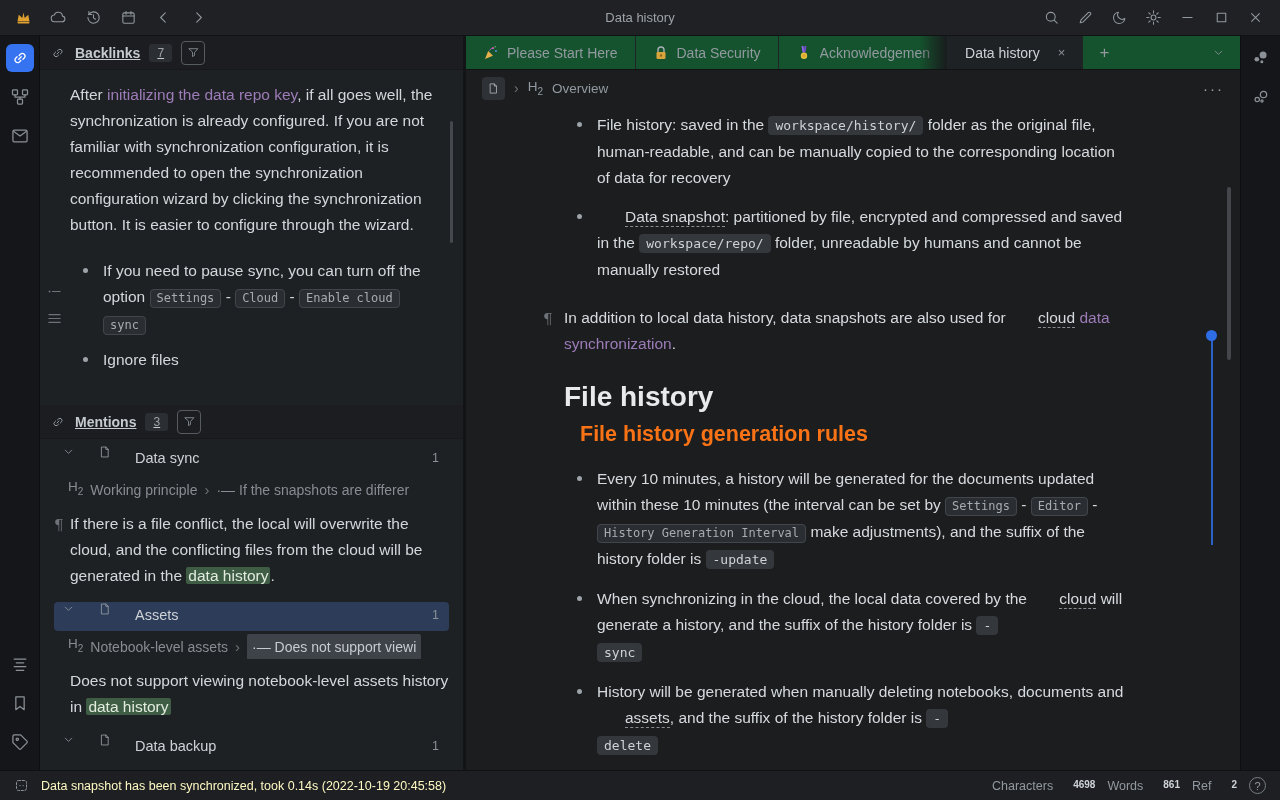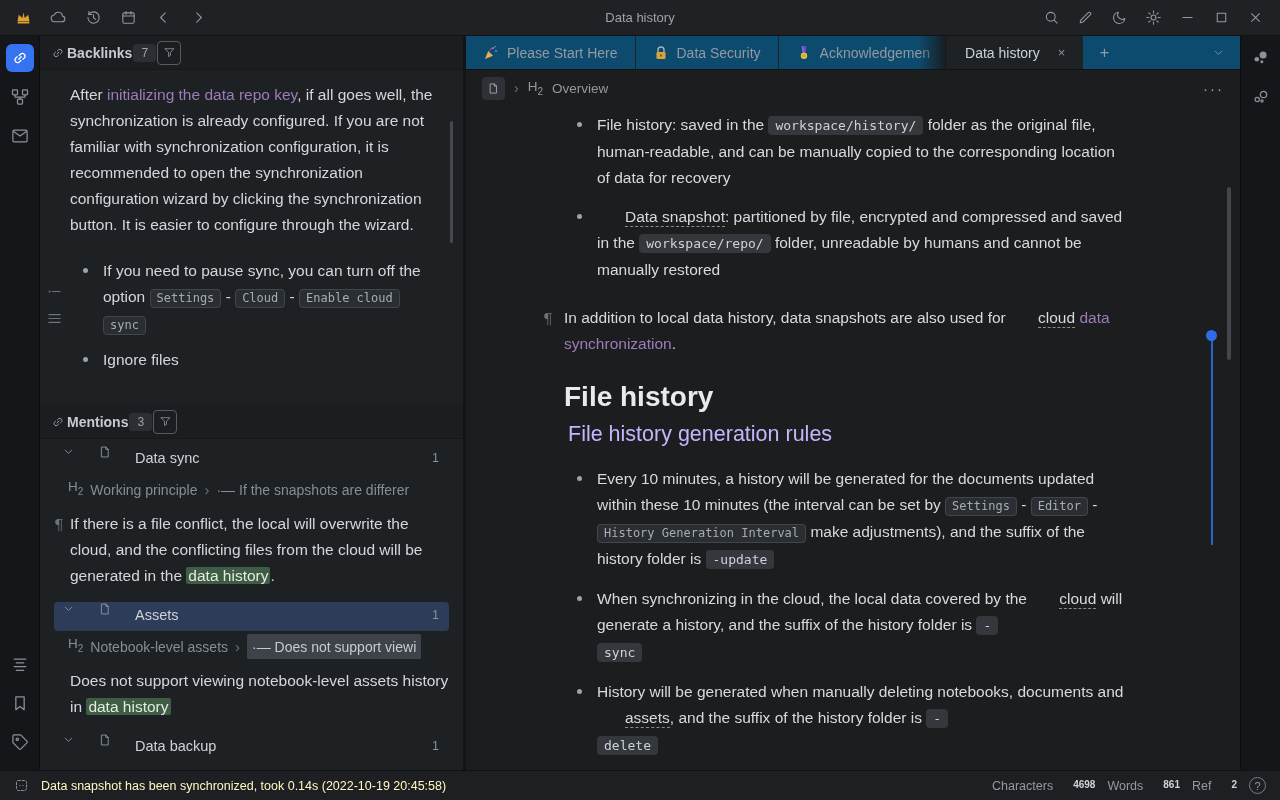--- a/index.html
+++ b/index.html
@@ -25,21 +25,21 @@
   .dock-left { border-right:1px solid #0d0e10; }
   .dock-right { border-left:1px solid #0d0e10; }
   .dock-item { width:28px; height:28px; border-radius:6px; display:flex; align-items:center; justify-content:center; }
   .dock-item svg { width:20px; height:20px; }
   .dock-item.active { background:#3573f0; }
   .dock-item.active svg { stroke:#ffffff; }
   .dock-spacer { flex:1; }
 
   
   .panel { width:426px; background:#1e2124; border-right:3px solid #121416; display:flex; flex-direction:column; position:relative; }
-  .panel-header { flex:0 0 34px; background:#1b1d20; border-bottom:1px solid #16181a; display:flex; align-items:center; gap:1px; padding:0 10px; color:#c6cbd0; font-size:14px; font-weight:700; }
+  .panel-header { flex:0 0 34px; background:#1b1d20; border-bottom:1px solid #16181a; display:flex; align-items:center; gap:9px; padding:0 10px; color:#c6cbd0; font-size:14px; font-weight:700;text-decoration:underline; }
   .panel-header svg.linkic { width:16px; height:16px; }
   .badge { background:#2b2e32; color:#9da3a9; font-size:12px; font-weight:400; padding:2px 8px; border-radius:3px; }
   .filter-btn { width:24px; height:24px; border:1px solid #565b60; border-radius:4px; display:flex; align-items:center; justify-content:center; }
   .filter-btn svg { width:13px; height:13px; }
 
   .backlinks-body { flex:0 0 335px; padding:12px 26px 0 30px; font-size:15.5px; line-height:26px; color:#d3d7db; position:relative; overflow:hidden; }
   .backlinks-body p { margin:0 0 20px; }
   .plist { list-style:none; margin:0; padding:0; }
   .plist li { position:relative; padding-left:33px; margin-bottom:9px; }
   .plist li::before { content:""; position:absolute; left:13px; top:10px; width:5px; height:5px; border-radius:50%; background:#9da3a9; }
@@ -63,21 +63,21 @@
   .crumb .sep { color:#6d7378; font-size:15px; }
   .crumb-chip { background:#3e434a; color:#c6cbd0; padding:0 5px; border-radius:2px; flex:0 1 auto; overflow:hidden; }
   .mpara { margin:9px 0 13px 16px; position:relative; }
   .mpara .gutter-ic { left:-16px; top:1px; }
   mark { background:#3f5d45; color:#e2ecdf; padding:0 2px; border-radius:2px; }
 
   .panel-scroll { position:absolute; right:10px; top:85px; width:3px; height:122px; background:#45494e; border-radius:2px; }
 
   
   .editor-col { flex:1; min-width:0; display:flex; flex-direction:column; background:#1b1d1f; position:relative; }
-  .tabbar { flex:0 0 34px; background:#0c4a6e; display:flex; align-items:stretch; border-bottom:1px solid #101214; }
+  .tabbar { flex:0 0 34px; background:#14532d; display:flex; align-items:stretch; border-bottom:1px solid #101214; }
   .tab { display:flex; align-items:center; gap:8px; padding:0 17px; font-size:14px; color:#9299a0; border-right:1px solid #212427; position:relative; }
   .tab .ticon { width:16px; height:16px; }
   .tab.active { background:#1f2225; color:#ccd1d6; }
   .tab .close { margin-left:10px; font-size:13px; color:#8b9197; }
   .tab-trunc { max-width:112px; overflow:hidden; white-space:nowrap; position:relative; display:block; }
   .tab3::after { content:""; position:absolute; right:0; top:0; bottom:0; width:28px; background:linear-gradient(90deg, rgba(25,27,29,0), #191b1d); }
   .tab-plus { width:42px; display:flex; align-items:center; justify-content:center; color:#9299a0; font-size:17px; }
   .tab-caret { margin-left:auto; width:44px; display:flex; align-items:center; justify-content:center; }
   .tab-caret svg { width:13px; height:13px; }
 
@@ -85,21 +85,21 @@
   .doc-btn { width:23px; height:23px; background:#2e3135; border-radius:4px; display:flex; align-items:center; justify-content:center; }
   .doc-btn svg { width:13px; height:13px; stroke:#b2b8be; }
   .bc-sep { color:#6d7378; font-size:14px; }
   .bc-more { margin-left:auto; color:#9da3a9; font-size:15px; letter-spacing:2px; }
 
   .editor-content { flex:1; padding:6px 112px 0 98px; font-size:15.5px; line-height:26px; color:#d6dade; overflow:hidden; position:relative; }
   .editor-content .plist li { margin-bottom:13px; }
   .epara { position:relative; margin:22px 0 0; }
   .epara .gutter-ic { left:-21px; top:1px; }
   h1.doc-h1 { font-size:28px; color:#e8eaec; margin:27px 0 11px; font-weight:700; }
-  h2.doc-h2 { font-size:21.5px; color:#c4b5fd; margin:0 4px 19px; font-weight:400; }
+  h2.doc-h2 { font-size:21.5px; color:#f97316; margin:0 16px 19px; font-weight:700; }
   .vref { border-bottom:1px dashed #868c92; padding-bottom:1px;margin-left:28px; }
 
   .editor-scroll { position:absolute; right:9px; top:151px; width:4px; height:173px; background:#43474c; border-radius:2px; }
   .scroll-marker-dot { position:absolute; right:23px; top:294px; width:11px; height:11px; border-radius:50%; background:#2e6de5; }
   .scroll-marker-line { position:absolute; right:27.5px; top:304px; width:2px; height:205px; background:#2e6de5; opacity:.85; }
 
   
   .statusbar { flex:0 0 30px; background:#1d1f22; border-top:1px solid #0f1113; display:flex; align-items:center; padding:0 14px; gap:12px; color:#9299a0; font-size:12.5px; }
   .statusbar .msg { color:#fef9c3; }
   .sb-spacer { flex:1; }

